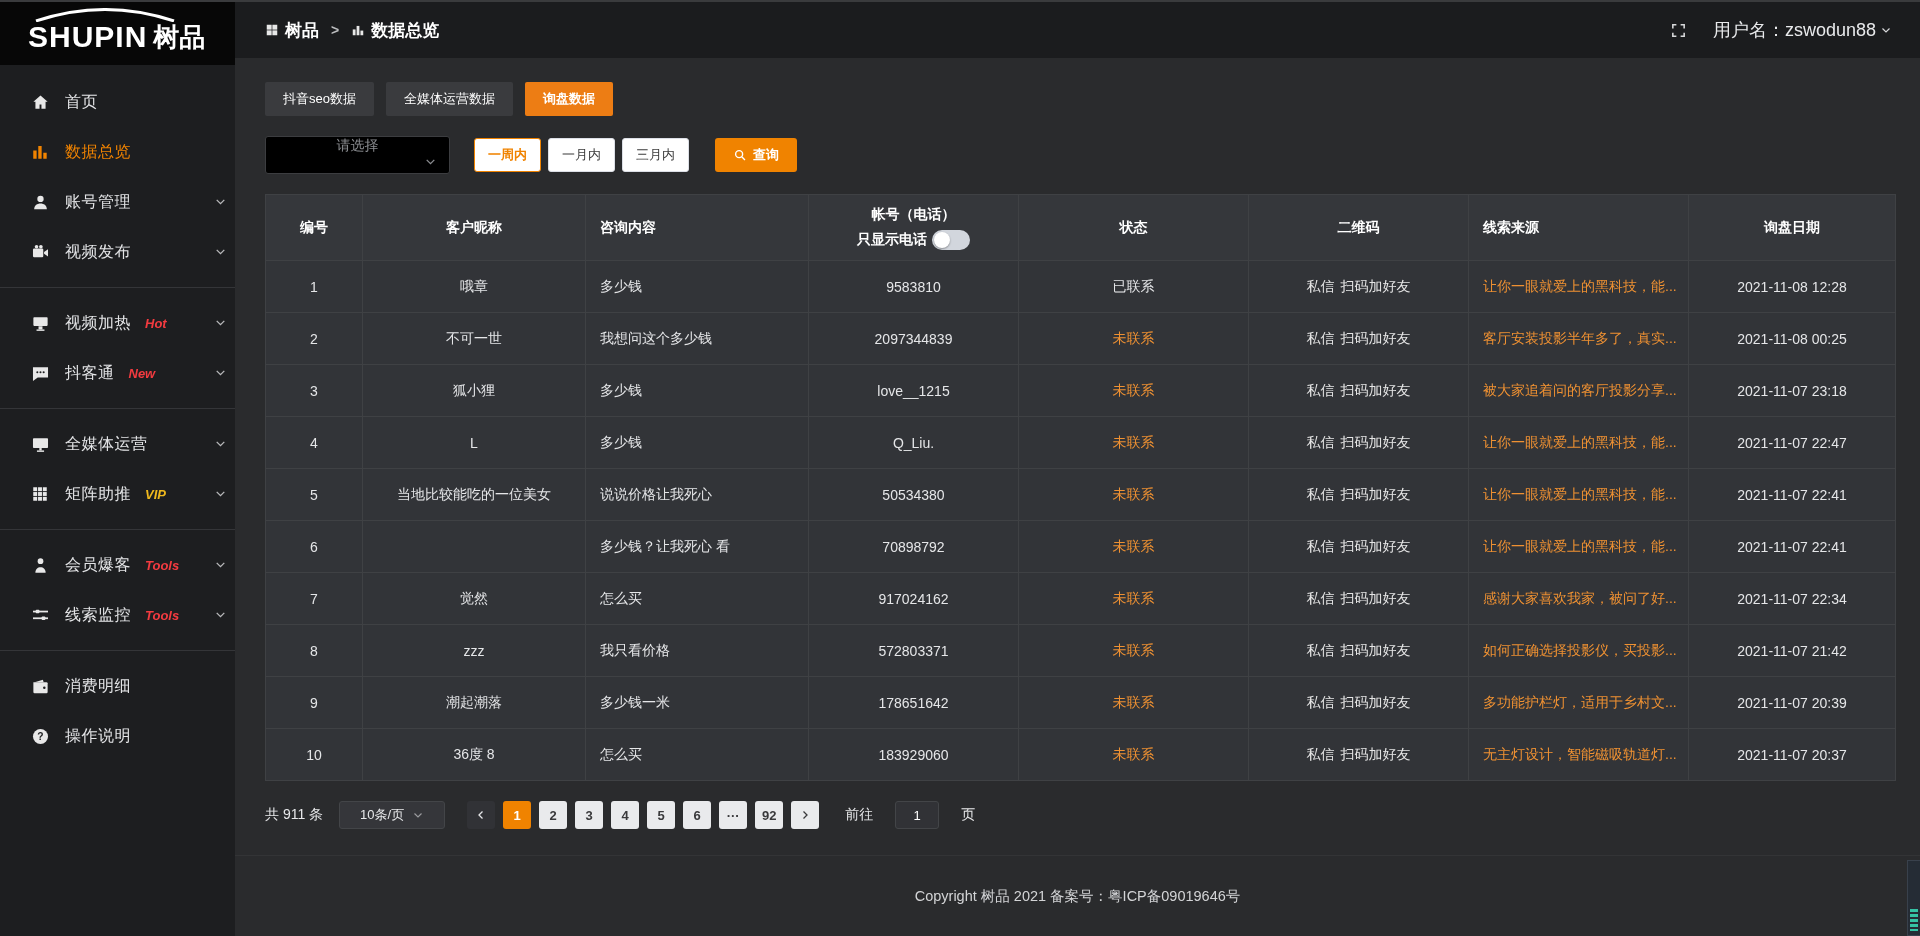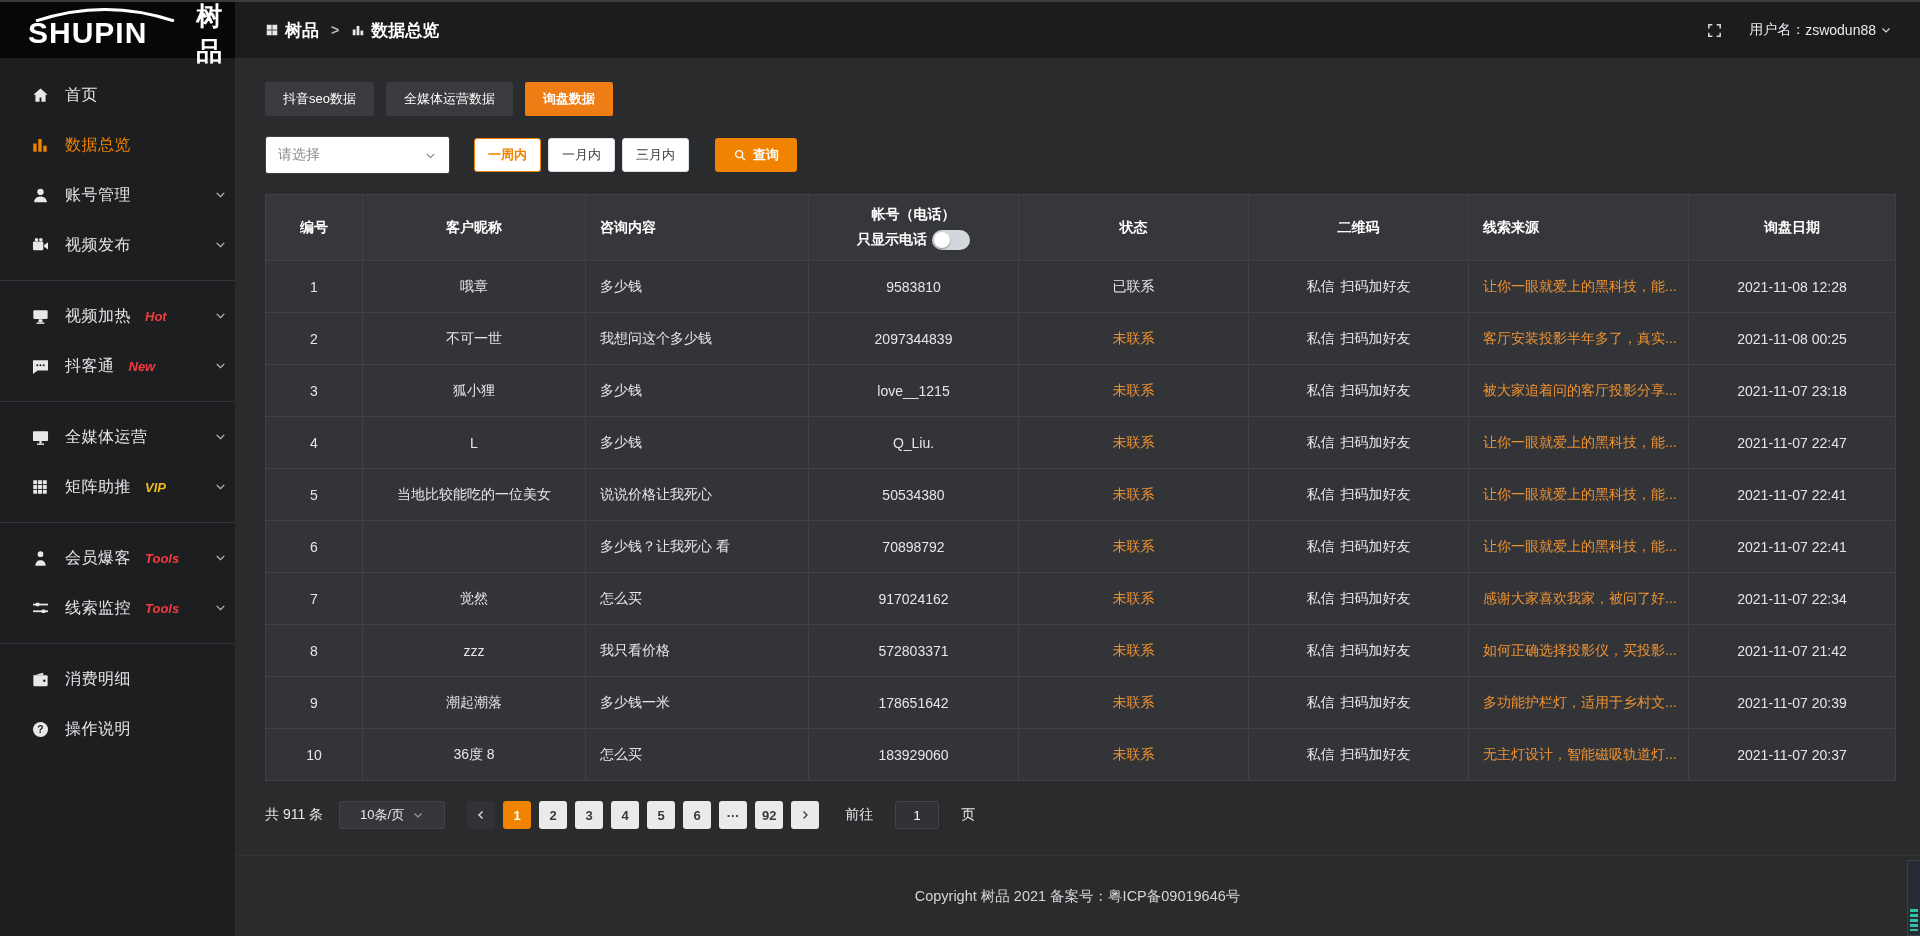--- a/index.html
+++ b/index.html
@@ -5,21 +5,21 @@
   * { margin:0; padding:0; box-sizing:border-box; }
   html,body { width:1920px; height:936px; overflow:hidden; }
   body {
     font-family:"Liberation Sans","DejaVu Sans",sans-serif;
     background:#2a2b2d; color:#e6e7e9; border-top:2px solid #3a3b3d;
   }
   .app { display:flex; width:100%; height:100%; }
 
   
   .sidebar { width:235px; flex:none; background:#1d1e20; display:flex; flex-direction:column; }
-  .logo { height:56px; background:#070707; display:flex; align-items:center; padding-left:28px; position:relative;gap:43px; }
+  .logo { height:63px; background:#070707; display:flex; align-items:center; padding-left:28px; position:relative; }
   .logo-arc { position:absolute; top:6px; left:30px; }
   .logo-en { color:#fff; font-size:30px; font-weight:bold; letter-spacing:1px; line-height:1; margin-top:6px; }
   .logo-cn { color:#fff; font-size:26px; font-weight:bold; margin-left:6px; margin-top:8px; }
   .nav { padding-top:12px; }
   .nav-item { height:50px; display:flex; align-items:center; padding:0 10px 0 30px; position:relative; cursor:pointer; color:#e4e5e7; }
   .nav-item .nicon { width:20px; height:20px; flex:none; display:flex; align-items:center; justify-content:center; }
   .nav-item .nlabel { margin-left:15px; font-size:16px; letter-spacing:.5px; }
   .nav-item.active { color:#f08300; }
   .badge { font-size:13px; font-style:italic; font-weight:bold; margin-left:14px; }
   .badge.red { color:#f33b40; }
@@ -28,33 +28,33 @@
   .nav-divider { height:1px; background:#343538; margin:10px 0; }
 
   
   .main { flex:1; display:flex; flex-direction:column; min-width:0; }
   .topbar { height:56px; flex:none; background:#1b1c1e; display:flex; align-items:center; padding:0 28px 0 30px; }
   .crumb { display:flex; align-items:center; font-size:17px; font-weight:bold; color:#fff; }
   .crumb .cicon { margin-right:6px; display:flex; }
   .crumb-sep { margin:0 12px; color:#bdbec0; font-size:14px; font-weight:bold; }
   .topbar-right { margin-left:auto; display:flex; align-items:center; }
   .fs-icon { margin-right:26px; display:flex; cursor:pointer; }
-  .user-box { font-size:14px; color:#e9eaec; display:flex; align-items:center; cursor:pointer; }
+  .user-box { font-size:18px; color:#e9eaec; display:flex; align-items:center; cursor:pointer; }
   .user-box .uchev { margin-left:4px; display:flex; }
 
   .content { flex:1; padding:24px 25px 0 30px; }
 
   
   .tabs { display:flex; gap:12px; margin-bottom:20px; }
   .tab { height:34px; padding:0 18px; font-size:13px; color:#fff; background:#3a3b3e; border:none; border-radius:2px; display:flex; align-items:center; cursor:pointer; }
   .tab.active { background:#ed7d14; font-weight:bold; }
 
   
   .filters { display:flex; align-items:center; margin-bottom:20px; }
-  .select { width:185px; height:38px; background:#ffffff; border:1px solid #3c3d40; border-radius:3px; display:flex; align-items:center; padding:0 12px; color:#8b8d91; font-size:14px; cursor:pointer; }
+  .select { width:185px; height:38px; background:#000000; border:1px solid #3c3d40; border-radius:3px; display:flex; align-items:center; padding:0 12px; color:#8b8d91; font-size:14px; cursor:pointer;flex-direction:column; }
   .select .schev { margin-left:auto; display:flex; }
   .range-group { display:flex; gap:7px; margin-left:24px; }
   .rbtn { height:34px; padding:0 13px; background:#fff; color:#3a3a3a; font-size:13px; border:1px solid #dcdfe6; border-radius:3px; cursor:pointer; }
   .rbtn.active { color:#f08300; border-color:#f08300; font-weight:bold; }
   .search-btn { height:34px; margin-left:26px; padding:0 18px; background:#f08300; color:#fff; font-size:13px; font-weight:bold; border:none; border-radius:3px; display:flex; align-items:center; gap:6px; cursor:pointer; }
 
   
   table { width:1630px; border-collapse:collapse; table-layout:fixed; }
   th, td { border:1px solid #3f4144; font-size:14px; text-align:center; vertical-align:middle; padding:4px 10px; }
   thead th { height:66px; background:#35373b; color:#fff; font-weight:bold; }

